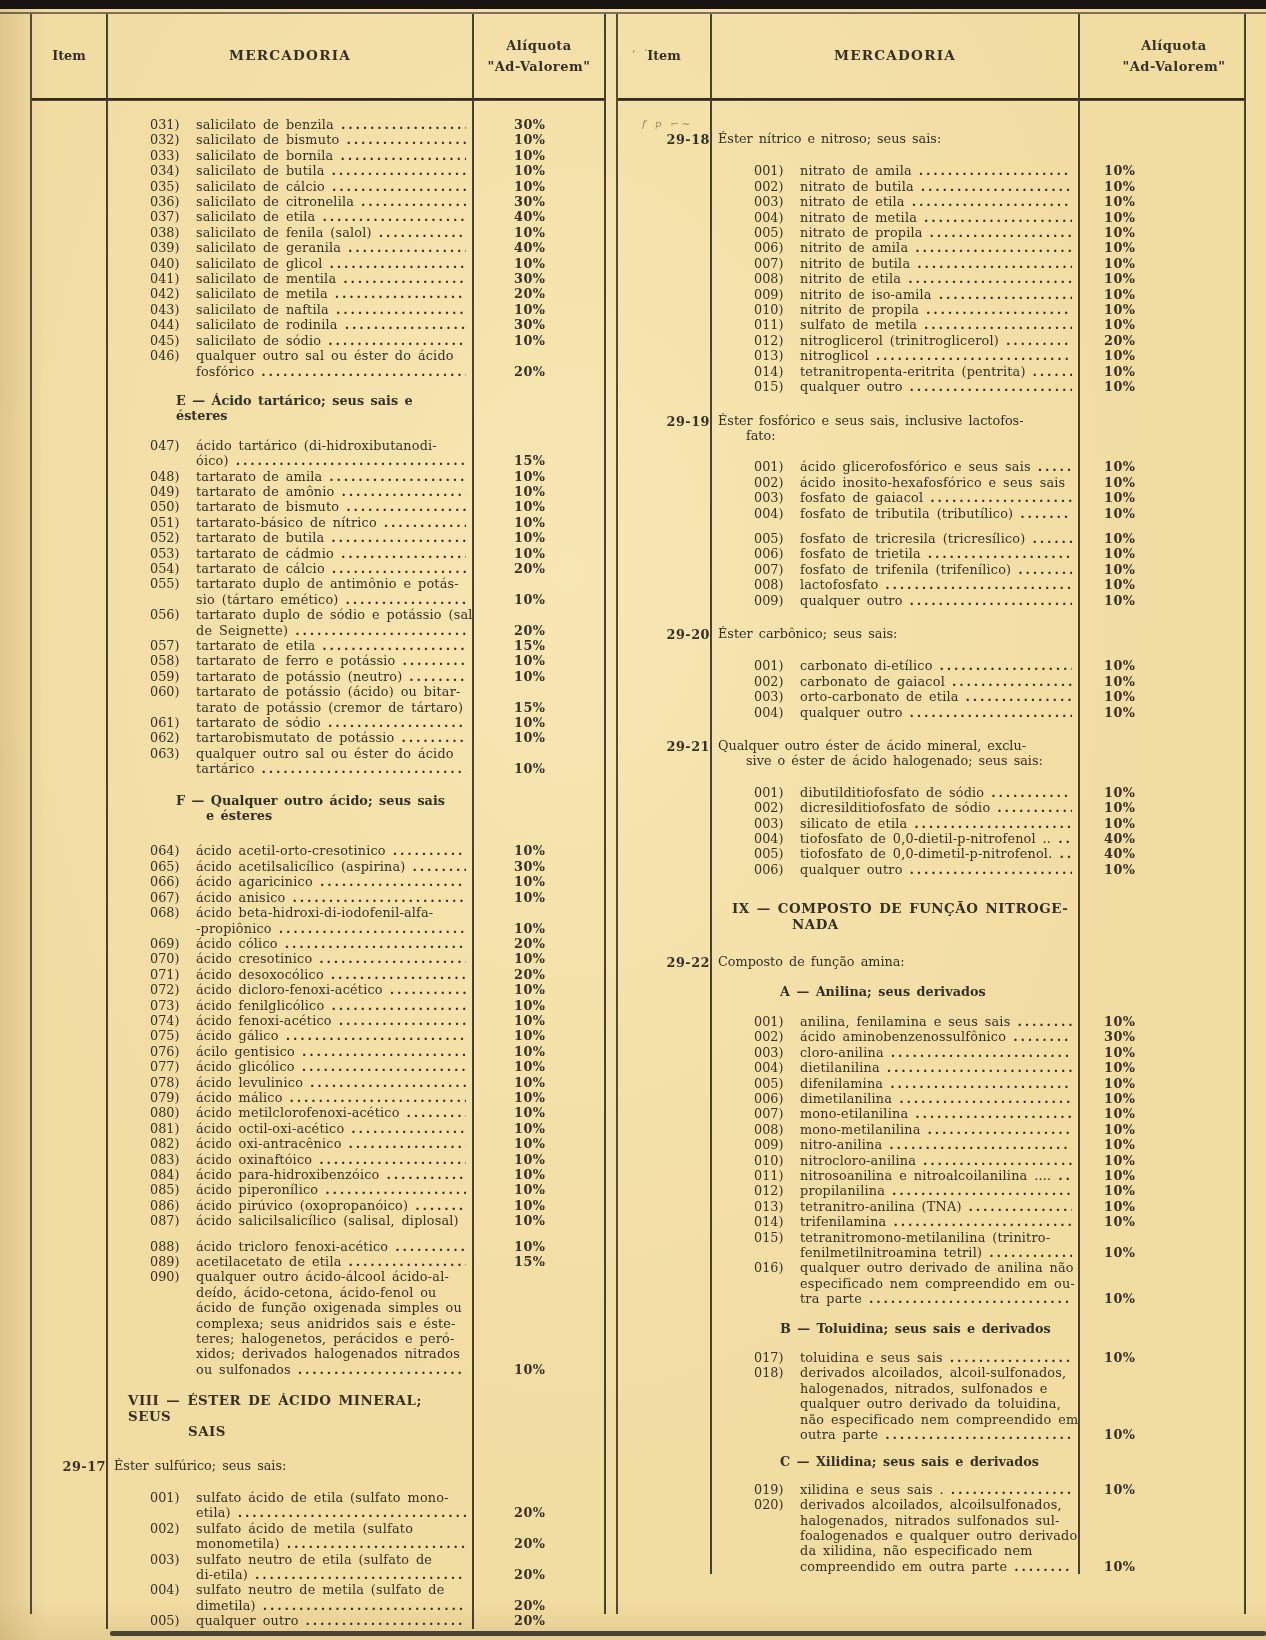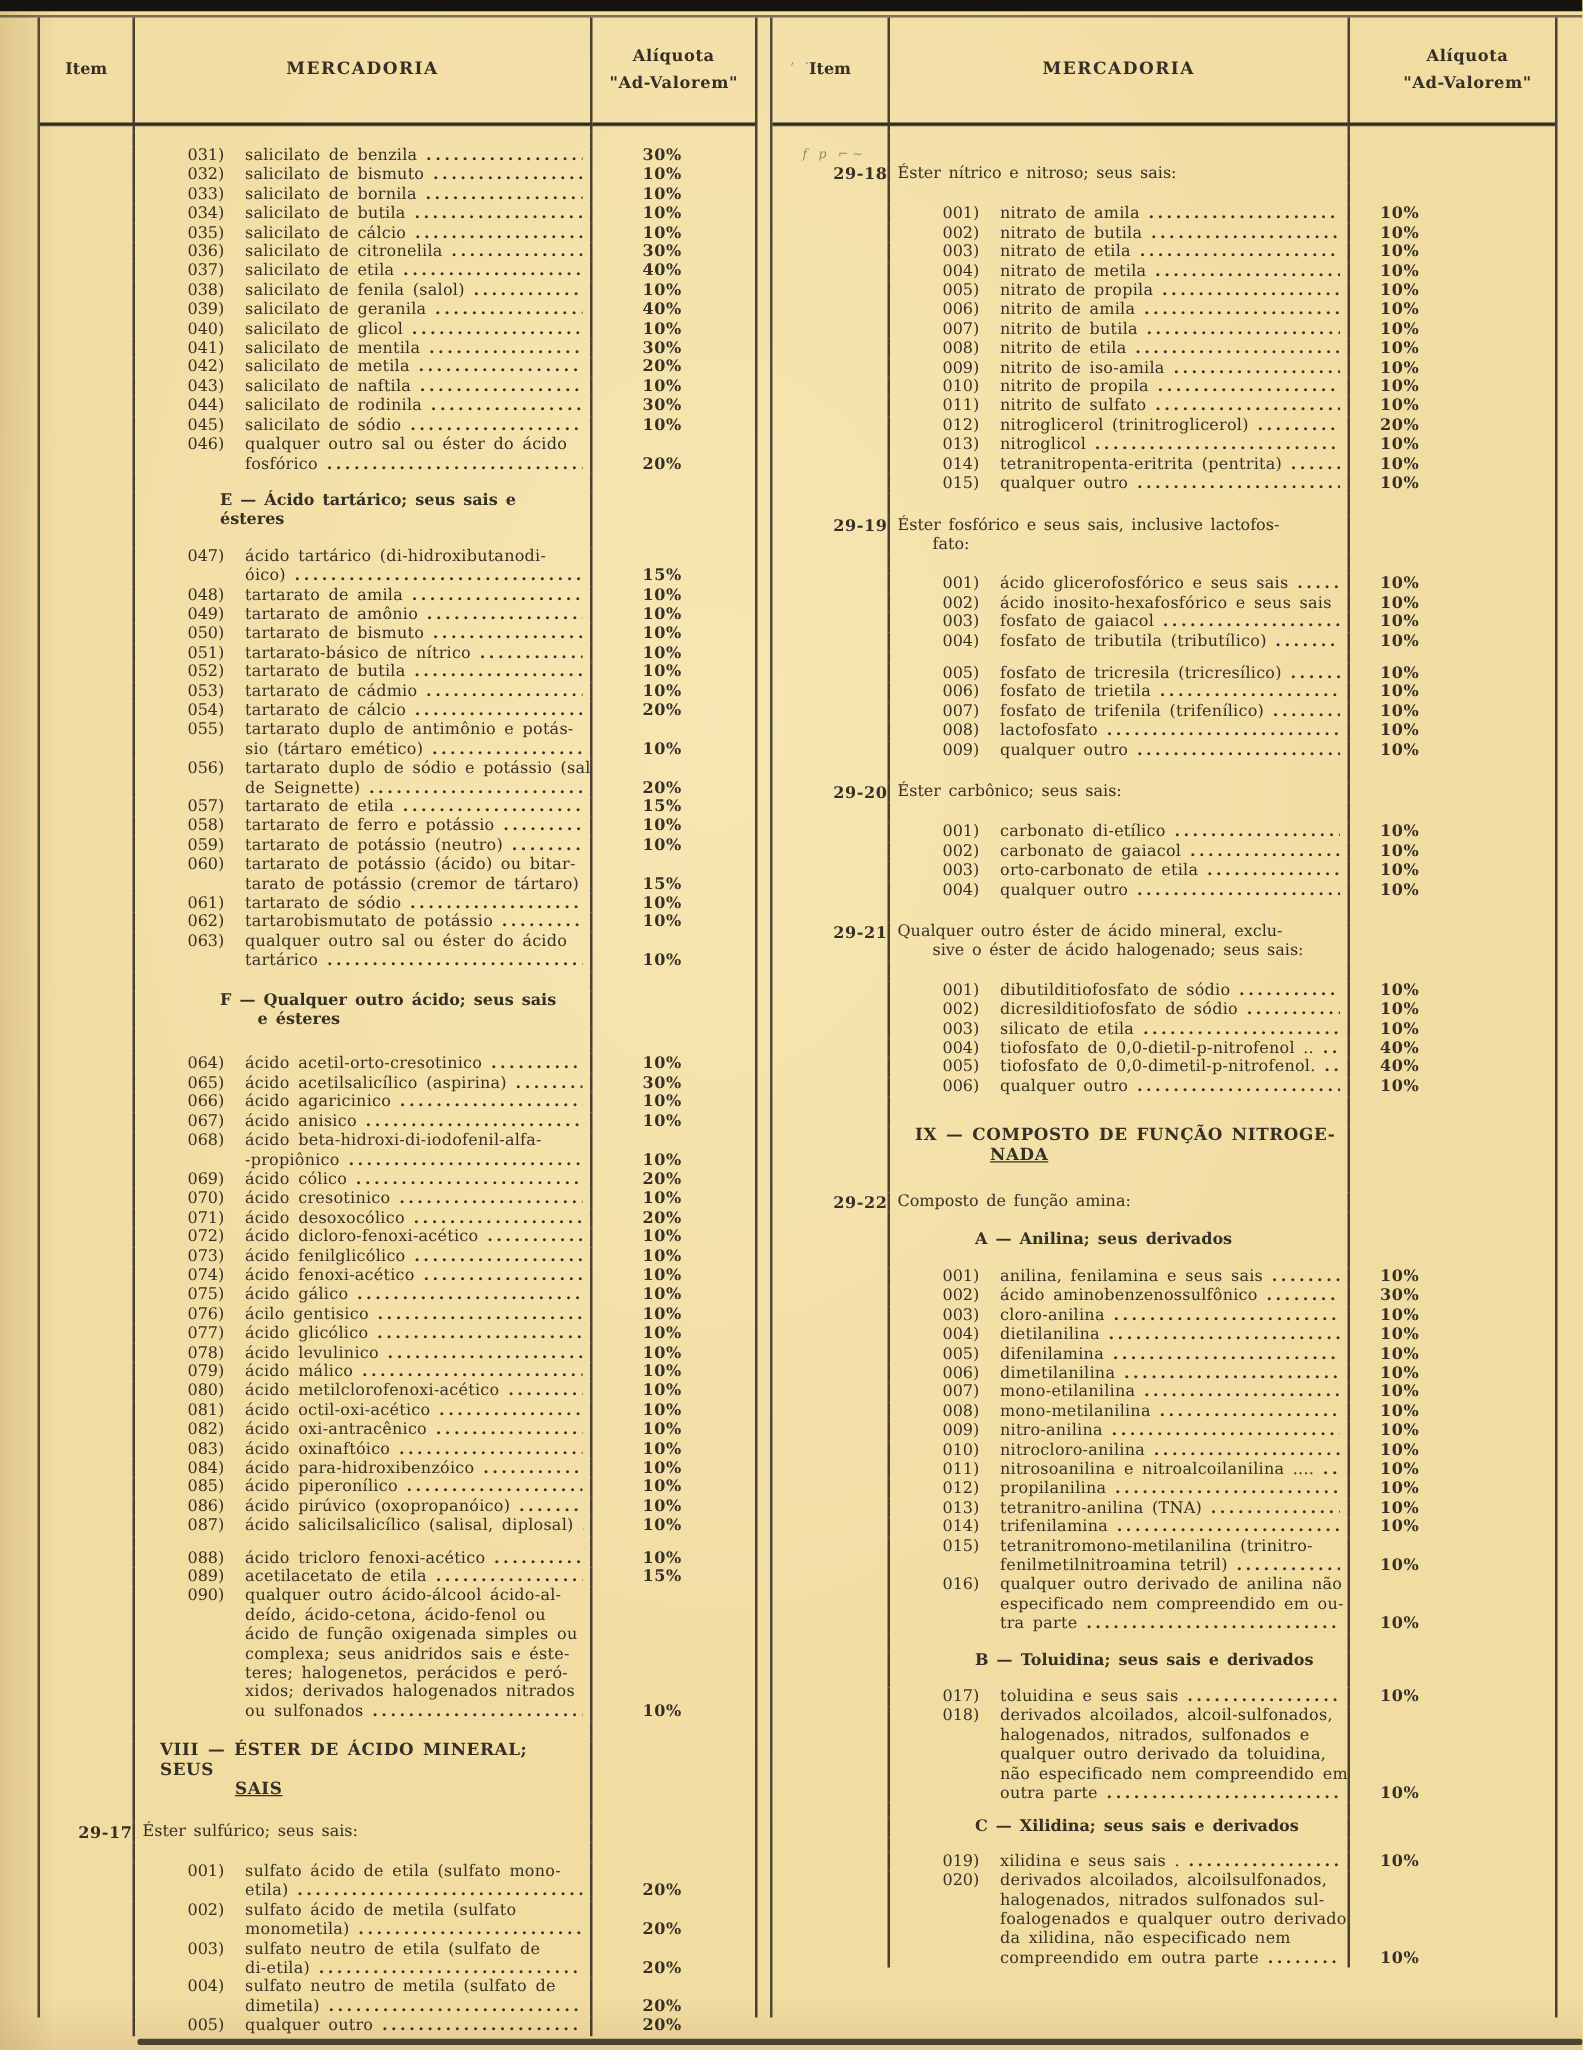--- a/index.html
+++ b/index.html
@@ -42,21 +42,21 @@
   .elines{flex:1;min-width:0;}
   .eline{display:flex;}
   .etxt{white-space:nowrap;word-spacing:2.5px;letter-spacing:.2px;}
   .leader{flex:1;min-width:0;overflow:hidden;white-space:nowrap;align-self:flex-end;height:15.4px;margin:0 2px 0 7px;}
   .leader::after{content:"......................................................................";
                  letter-spacing:2.8px;font-weight:700;}
 
   .sub{font-weight:700;padding-left:64px;word-spacing:2px;}
   .sub .l2{padding-left:30px;}
   .head{font-weight:700;padding-left:16px;font-size:13.4px;letter-spacing:.5px;word-spacing:2px;}
-  .head .l2{padding-left:60px;text-decoration:underline;}
+  .head .l2{padding-left:60px;}
   .grp{padding-left:2px;word-spacing:2px;}
   .grp .l2{padding-left:28px;}
   .code{font-weight:700;text-align:right;letter-spacing:.5px;padding-top:1px;}
 
   .smudge{position:absolute;color:rgba(66,58,44,.55);font-style:italic;
           filter:blur(.4px);font-size:10px;letter-spacing:3px;}
   .smudge-2{position:absolute;color:rgba(66,58,44,.45);filter:blur(.5px);font-size:12px;letter-spacing:2px;}
 </style>
 </head>
 <body>
@@ -1342,21 +1342,21 @@
     </div>
     <div class="cp">
       <div class="pct">10%</div>
     </div>
     <div class="ci"></div>
     <div class="cm">
       <div class="entry">
         <div class="num">011)</div>
         <div class="elines">
           <div class="eline">
-            <div class="etxt">nitrito de sulfato</div>
+            <div class="etxt">sulfato de metila</div>
             <div class="leader"></div>
           </div>
         </div>
       </div>
     </div>
     <div class="cp">
       <div class="pct">10%</div>
     </div>
     <div class="ci"></div>
     <div class="cm">

